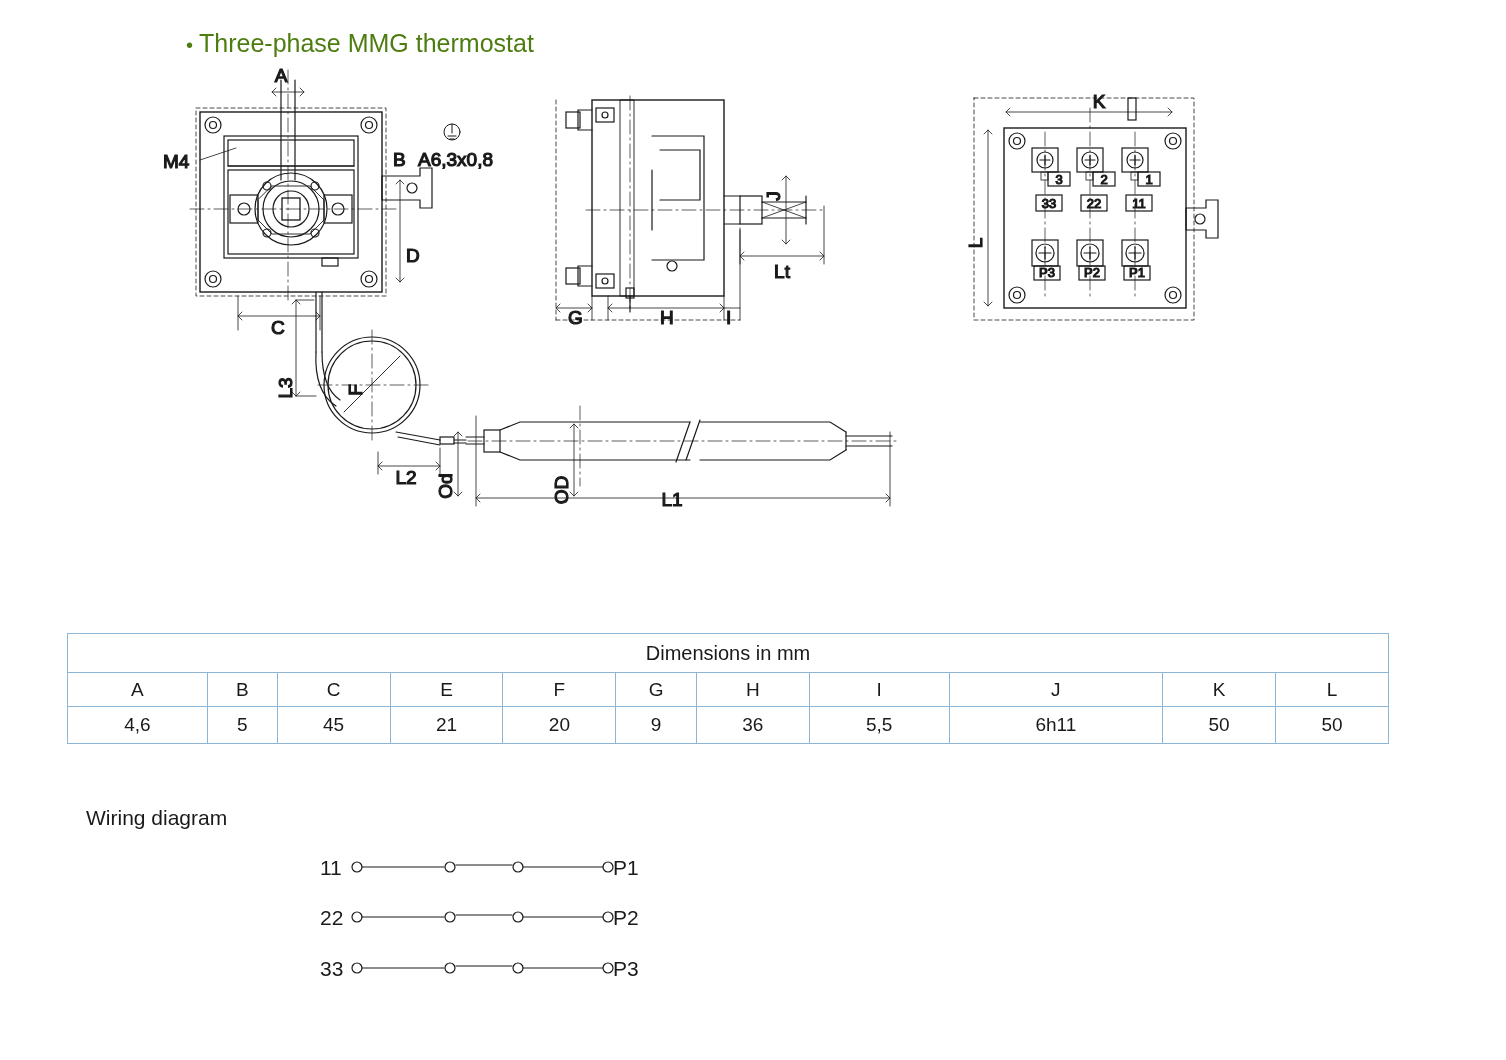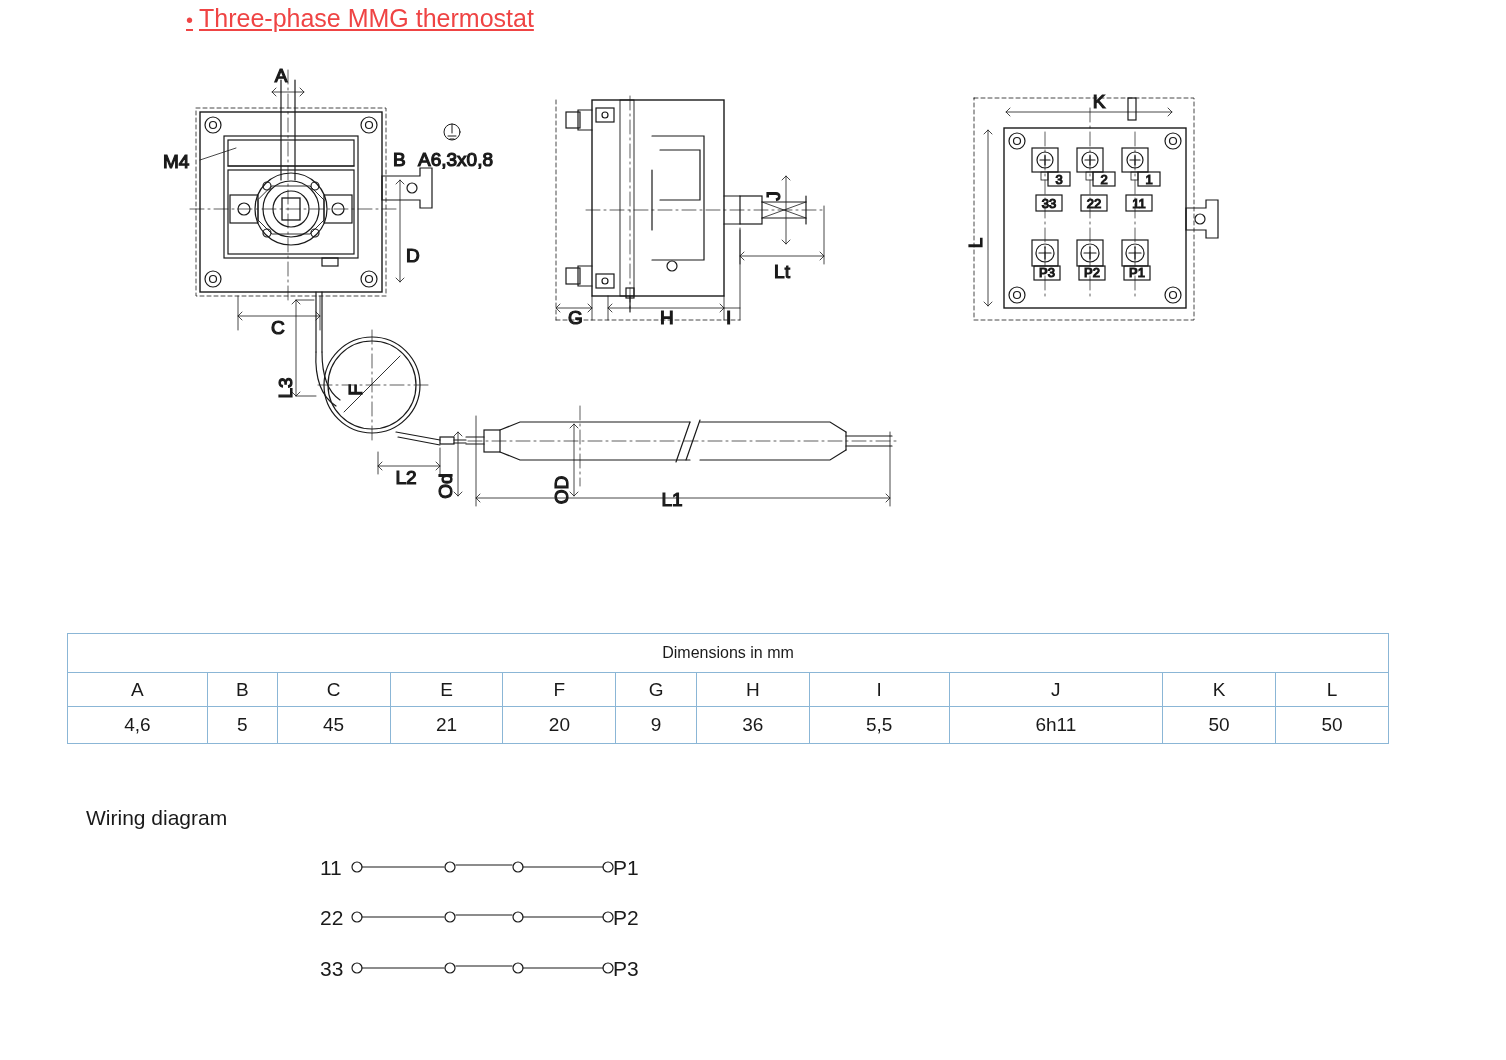--- a/index.html
+++ b/index.html
@@ -16,25 +16,24 @@
     overflow: hidden;
   }
   .page {
     position: relative;
     width: 1506px;
     height: 1060px;
   }
   .title {
     position: absolute;
     left: 186px;
-    top: 4px;
+    top: 29px;
     font-size: 25px;
-    color: #ef4444;
+    color: #4d7c0f;
     white-space: nowrap;
-    text-decoration: underline;
   }
   .title .bullet {
     font-size: 20px;
     vertical-align: middle;
     margin-right: 6px;
   }
   svg.drawing {
     position: absolute;
     left: 0;
     top: 0;
@@ -52,21 +51,21 @@
     color: #1a1a1a;
   }
   .dim-table td {
     border: 1px solid #8bb6d6;
     text-align: center;
     padding: 0;
     height: 36px;
   }
   .dim-table tr.header-row td {
     height: 38px;
-    font-size: 16px;
+    font-size: 20px;
   }
   .dim-table tr.cols-row td {
     height: 33px;
   }
   .wiring-label {
     position: absolute;
     left: 72px;
     top: 806px;
     font-size: 21px;
     margin-left: 14px;

